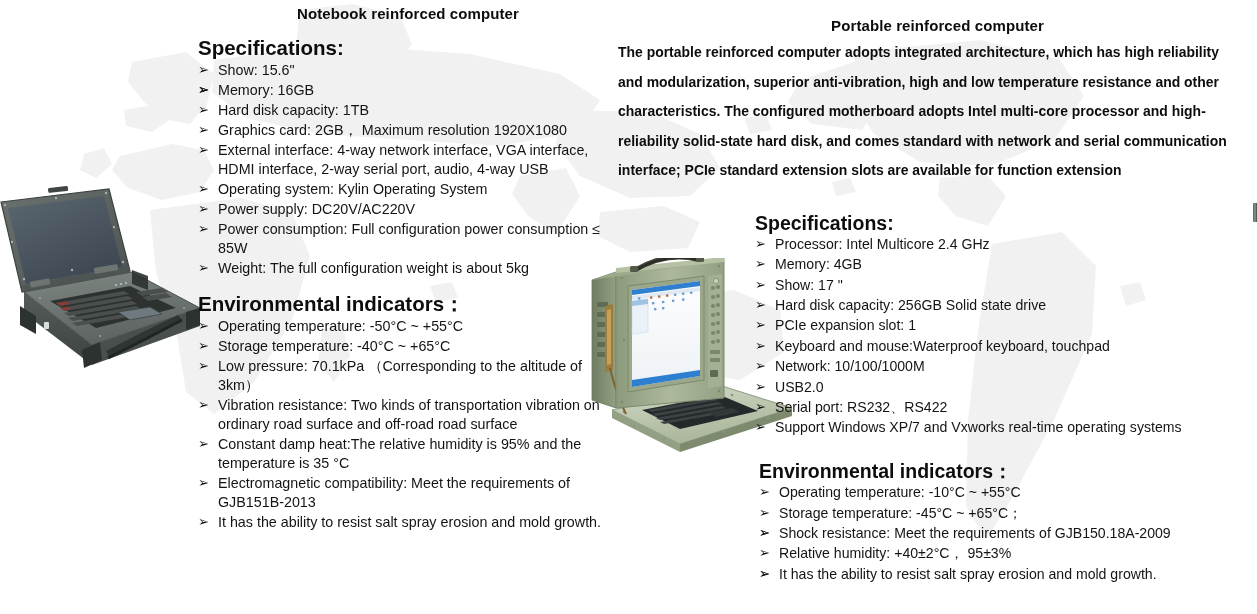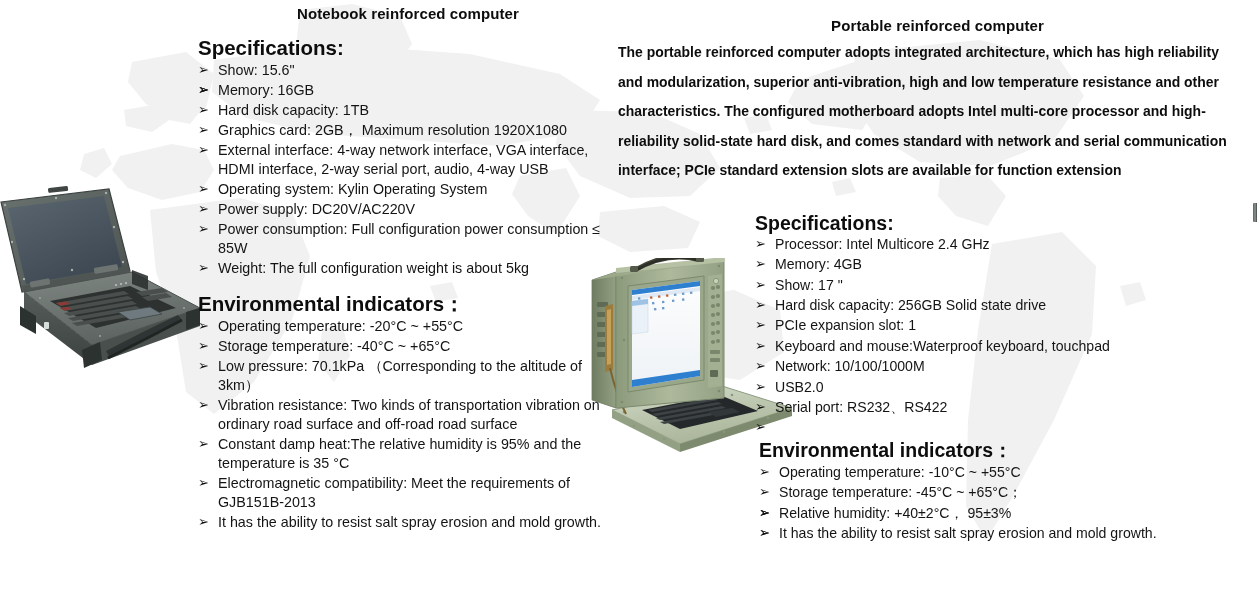--- a/index.html
+++ b/index.html
@@ -374,21 +374,21 @@
     <li><span class="bullet">➢</span><span>Graphics card: 2GB， Maximum resolution 1920X1080</span></li>
     <li><span class="bullet">➢</span><span>External interface: 4-way network interface, VGA interface, HDMI interface, 2-way serial port, audio, 4-way USB</span></li>
     <li><span class="bullet">➢</span><span>Operating system: Kylin Operating System</span></li>
     <li><span class="bullet">➢</span><span>Power supply: DC20V/AC220V</span></li>
     <li><span class="bullet">➢</span><span>Power consumption: Full configuration power consumption ≤ 85W</span></li>
     <li><span class="bullet">➢</span><span>Weight: The full configuration weight is about 5kg</span></li>
   </ul>
 
   <div class="sec-head">Environmental indicators：</div>
   <ul class="speclist">
-    <li><span class="bullet">➢</span><span>Operating temperature: -20°C ~ +55°C</span></li>
+    <li><span class="bullet">➢</span><span>Operating temperature: -50°C ~ +55°C</span></li>
     <li><span class="bullet">➢</span><span>Storage temperature: -40°C ~ +65°C</span></li>
     <li><span class="bullet">➢</span><span>Low pressure: 70.1kPa （Corresponding to the altitude of 3km）</span></li>
     <li><span class="bullet">➢</span><span>Vibration resistance: Two kinds of transportation vibration on ordinary road surface and off-road road surface</span></li>
     <li><span class="bullet">➢</span><span>Constant damp heat:The relative humidity is 95% and the temperature is 35 °C</span></li>
     <li><span class="bullet">➢</span><span>Electromagnetic compatibility: Meet the requirements of GJB151B-2013</span></li>
     <li><span class="bullet">➢</span><span>It has the ability to resist salt spray erosion and mold growth.</span></li>
   </ul>
 </div>
 
 <div class="col" id="right-col">
@@ -407,31 +407,31 @@
     <ul class="speclist">
       <li><span class="bullet">➢</span><span>Processor: Intel Multicore 2.4 GHz</span></li>
       <li><span class="bullet">➢</span><span>Memory: 4GB</span></li>
       <li><span class="bullet">➢</span><span>Show: 17 "</span></li>
       <li><span class="bullet">➢</span><span>Hard disk capacity: 256GB Solid state drive</span></li>
       <li><span class="bullet">➢</span><span>PCIe expansion slot: 1</span></li>
       <li><span class="bullet">➢</span><span>Keyboard and mouse:Waterproof keyboard, touchpad</span></li>
       <li><span class="bullet">➢</span><span>Network: 10/100/1000M</span></li>
       <li><span class="bullet">➢</span><span>USB2.0</span></li>
       <li><span class="bullet">➢</span><span>Serial port: RS232、RS422</span></li>
-      <li><span class="bullet">➢</span></li>
+      <li><span class="bullet">➢</span><span>Support Windows XP/7 and Vxworks real-time operating systems</span></li>
     </ul>
   </div>
 
   <div class="spacer-sm"></div>
 
   <div style="margin-left:141px;">
     <div class="sec-head">Environmental indicators：</div>
     <ul class="speclist">
       <li><span class="bullet">➢</span><span>Operating temperature: -10°C ~ +55°C</span></li>
       <li><span class="bullet">➢</span><span>Storage temperature: -45°C ~ +65°C；</span></li>
       <li><span class="bullet">➢</span></li>
-      <li><span class="bullet">➢</span></li>
+      <li><span class="bullet">➢</span><span>Shock resistance: Meet the requirements of GJB150.18A-2009</span></li>
       <li><span class="bullet">➢</span><span>Relative humidity: +40±2°C， 95±3%</span></li>
       <li><span class="bullet">➢</span></li>
       <li><span class="bullet">➢</span><span>It has the ability to resist salt spray erosion and mold growth.</span></li>
     </ul>
   </div>
 </div>
 
 </body></html>

